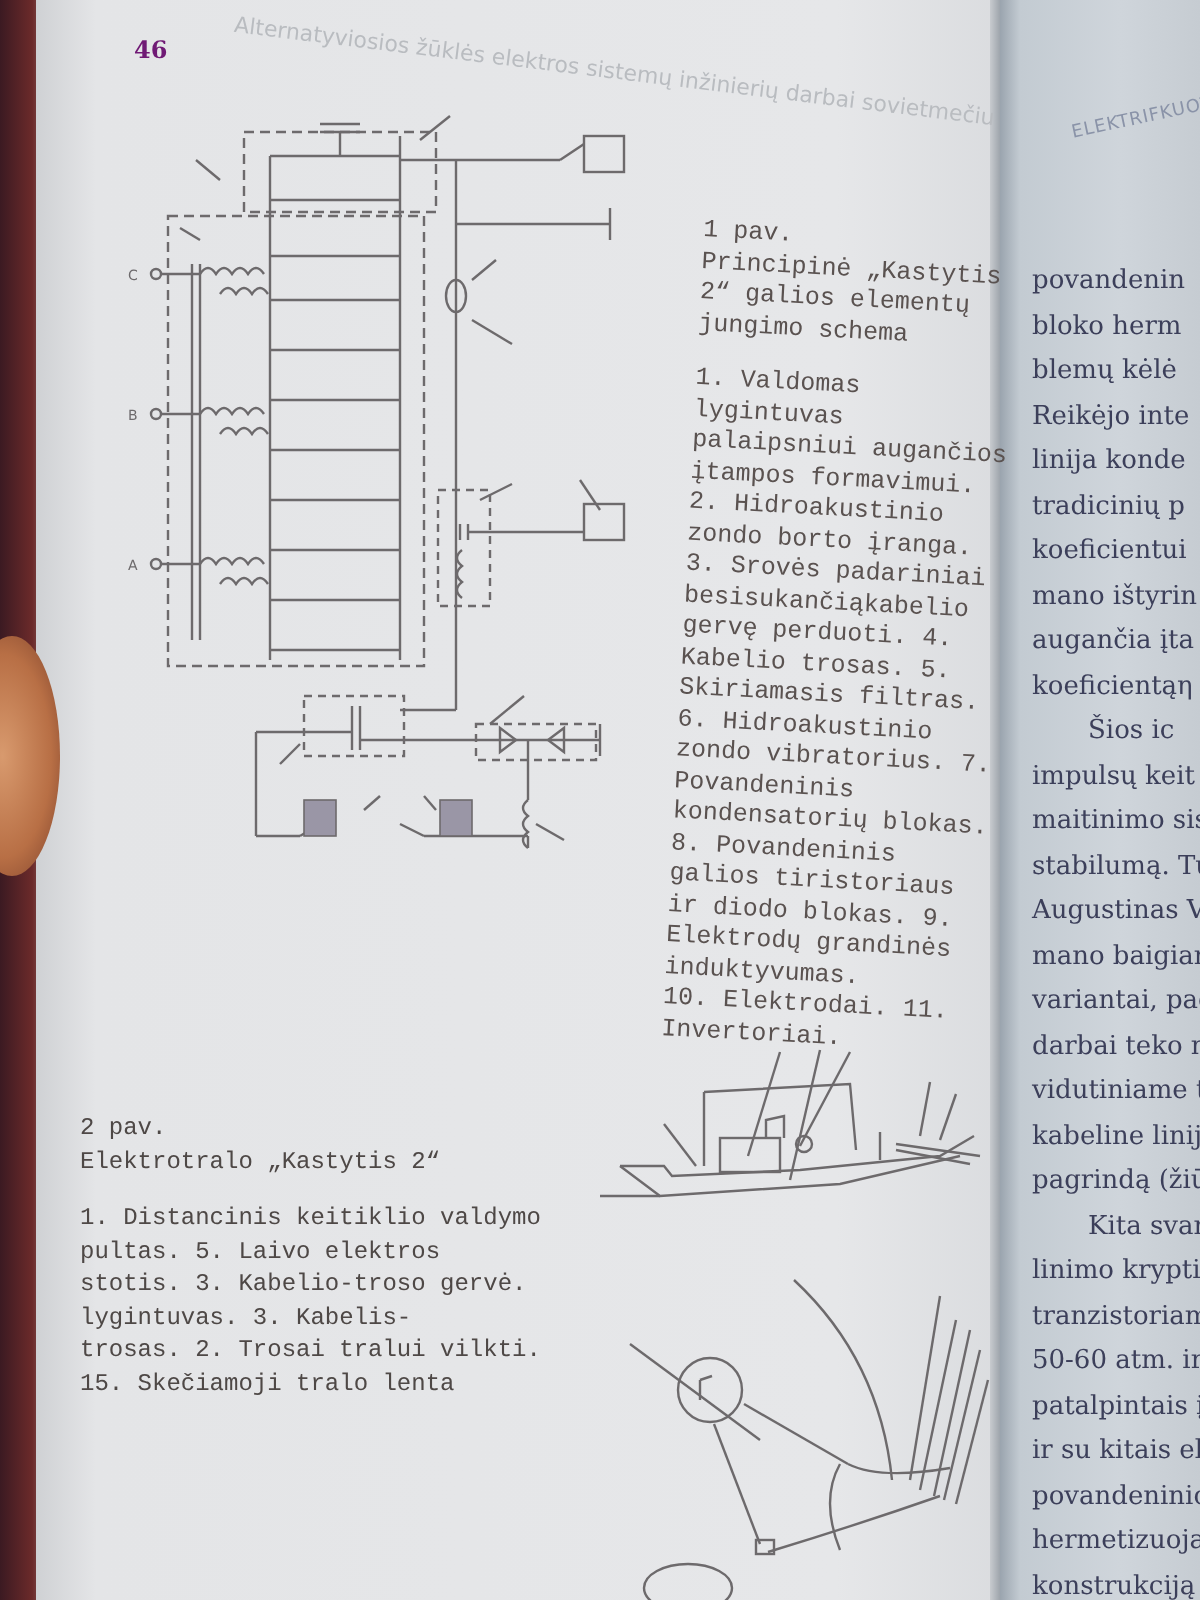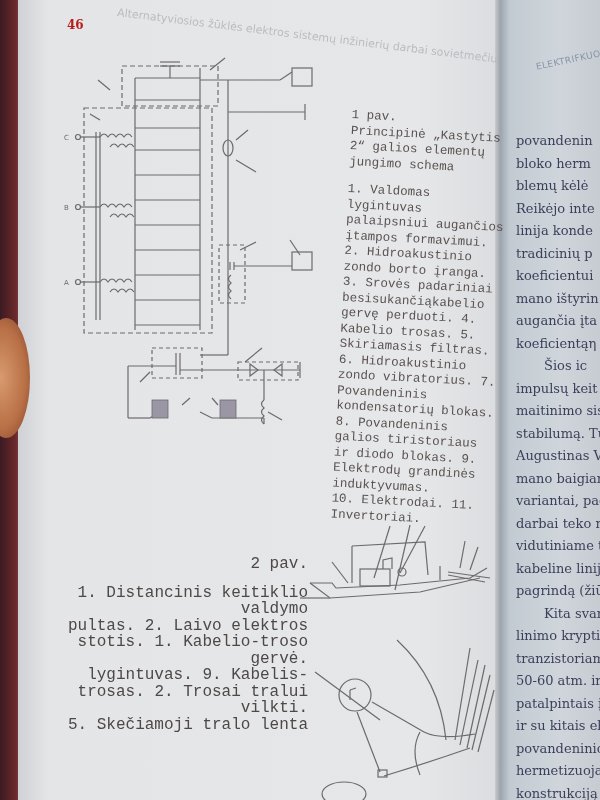--- a/index.html
+++ b/index.html
@@ -2,27 +2,27 @@
 <html><head>
 <meta charset="utf-8">
 <style>
   html,body{margin:0;padding:0;}
   body{width:600px;height:800px;overflow:hidden;position:relative;background:#c9cdd2;font-family:"DejaVu Serif",serif;}
   .bg-left{position:absolute;left:0;top:0;width:40px;height:800px;background:linear-gradient(90deg,#3b1a22 0%,#6b2a2a 40%,#d8d9dc 100%);}
   .thumb{position:absolute;left:-18px;top:318px;width:48px;height:120px;border-radius:50%;background:radial-gradient(ellipse at 40% 50%,#d89a6e 0%,#b86f45 60%,#7a3f2a 100%);}
   .page-left{position:absolute;left:18px;top:0;width:500px;height:800px;background:linear-gradient(90deg,#cfd1d4 0%,#e4e5e7 6%,#e6e7e9 80%,#d8dadd 100%);}
   .page-right{position:absolute;left:500px;top:0;width:100px;height:800px;background:linear-gradient(90deg,#9aa4ae 0%,#c3cbd2 10%,#cfd5db 60%,#c6ccd2 100%);transform-origin:left top;}
   .gutter{position:absolute;left:495px;top:0;width:14px;height:800px;background:linear-gradient(90deg,#c8cbcf,#8e969e,#b4bbc2);}
-  .page-no{position:absolute;left:67px;top:18px;font-size:12px;color:#b91c1c;font-weight:bold;}
+  .page-no{position:absolute;left:67px;top:18px;font-size:12px;color:#701a75;font-weight:bold;}
   .running-head{position:absolute;left:118px;top:6px;font-family:"DejaVu Sans",sans-serif;font-size:11px;color:#b9bcc0;transform:rotate(7deg);transform-origin:left top;white-space:nowrap;}
   .right-head{position:absolute;left:535px;top:62px;font-family:"DejaVu Sans",sans-serif;font-size:9px;color:#8a93a8;transform:rotate(-12deg);transform-origin:left top;letter-spacing:0.5px;white-space:nowrap;}
   .fig1-caption{position:absolute;left:352px;top:108px;width:160px;font-family:"Liberation Mono","DejaVu Sans Mono",monospace;color:#5a5250;font-size:12.5px;line-height:15.5px;transform:rotate(3deg);transform-origin:left top;}
   .fig1-caption .title{margin-bottom:12px;}
   .fig1-caption .legend{white-space:pre-wrap;}
-  .fig2-caption{position:absolute;left:40px;top:556px;width:268px;text-align:right;font-family:"Liberation Mono","DejaVu Sans Mono",monospace;color:#4e4846;font-size:16px;line-height:16.5px;}
+  .fig2-caption{position:absolute;left:40px;top:556px;width:268px;text-align:left;font-family:"Liberation Mono","DejaVu Sans Mono",monospace;color:#4e4846;font-size:12px;line-height:16.5px;}
   .fig2-caption .title{margin-bottom:12px;}
   .right-col{position:absolute;left:516px;top:130px;width:120px;font-family:"DejaVu Serif",serif;color:#3c3f5a;font-size:13px;line-height:22.5px;white-space:nowrap;}
   .right-col .line{display:block;}
   .right-col .indent{padding-left:28px;}
   svg{position:absolute;overflow:visible;}
 </style>
 </head>
 <body>
 
 <div class="bg-left"></div>
@@ -185,27 +185,28 @@
   </div>
   <div class="legend">1. Valdomas lygintuvas palaipsniui augančios įtampos formavimui.
 2. Hidroakustinio zondo borto įranga. 3. Srovės padariniai besisukančiąkabelio gervę perduoti. 4. Kabelio trosas. 5. Skiriamasis filtras. 6. Hidroakustinio zondo vibratorius. 7. Povandeninis kondensatorių blokas.
 8. Povandeninis galios tiristoriaus ir diodo blokas. 9. Elektrodų grandinės induktyvumas.
 10. Elektrodai. 11. Invertoriai.</div>
 </div>
 
 <div class="fig2-caption">
   <div class="title">
     <div>2 pav.</div>
+    <div>Elektrotralo „Kastytis 2“</div>
   </div>
   <div>1. Distancinis keitiklio valdymo</div>
-  <div>pultas. 2. Laivo elektros</div>
-  <div>stotis. 1. Kabelio-troso gervė.</div>
-  <div>lygintuvas. 9. Kabelis-</div>
+  <div>pultas. 5. Laivo elektros</div>
+  <div>stotis. 3. Kabelio-troso gervė.</div>
+  <div>lygintuvas. 3. Kabelis-</div>
   <div>trosas. 2. Trosai tralui vilkti.</div>
-  <div>5. Skečiamoji tralo lenta</div>
+  <div>15. Skečiamoji tralo lenta</div>
 </div>
 
 <div class="right-col" id="right-col">
     <span class="line">povandenin</span>
     <span class="line">bloko herm</span>
     <span class="line">blemų kėlė</span>
     <span class="line">Reikėjo inte</span>
     <span class="line">linija konde</span>
     <span class="line">tradicinių p</span>
     <span class="line">koeficientui</span>

